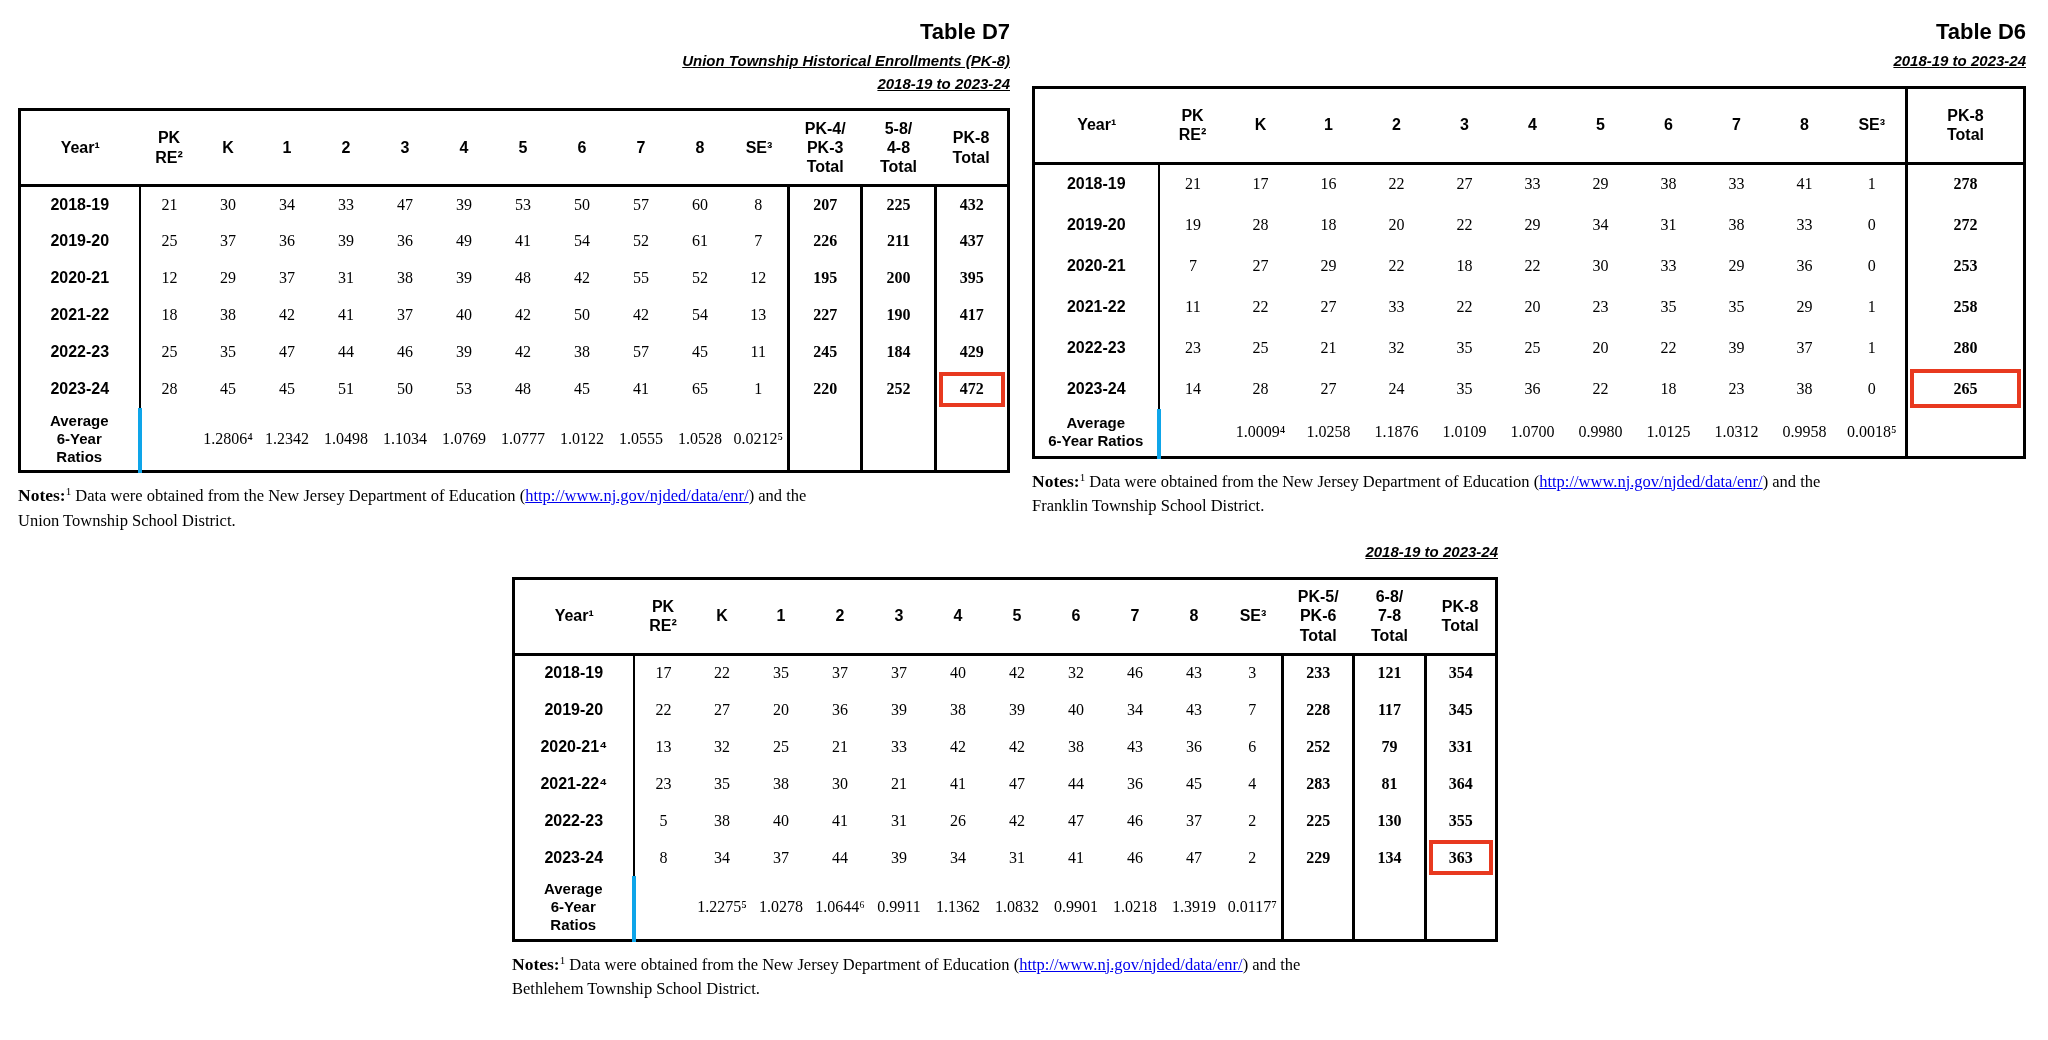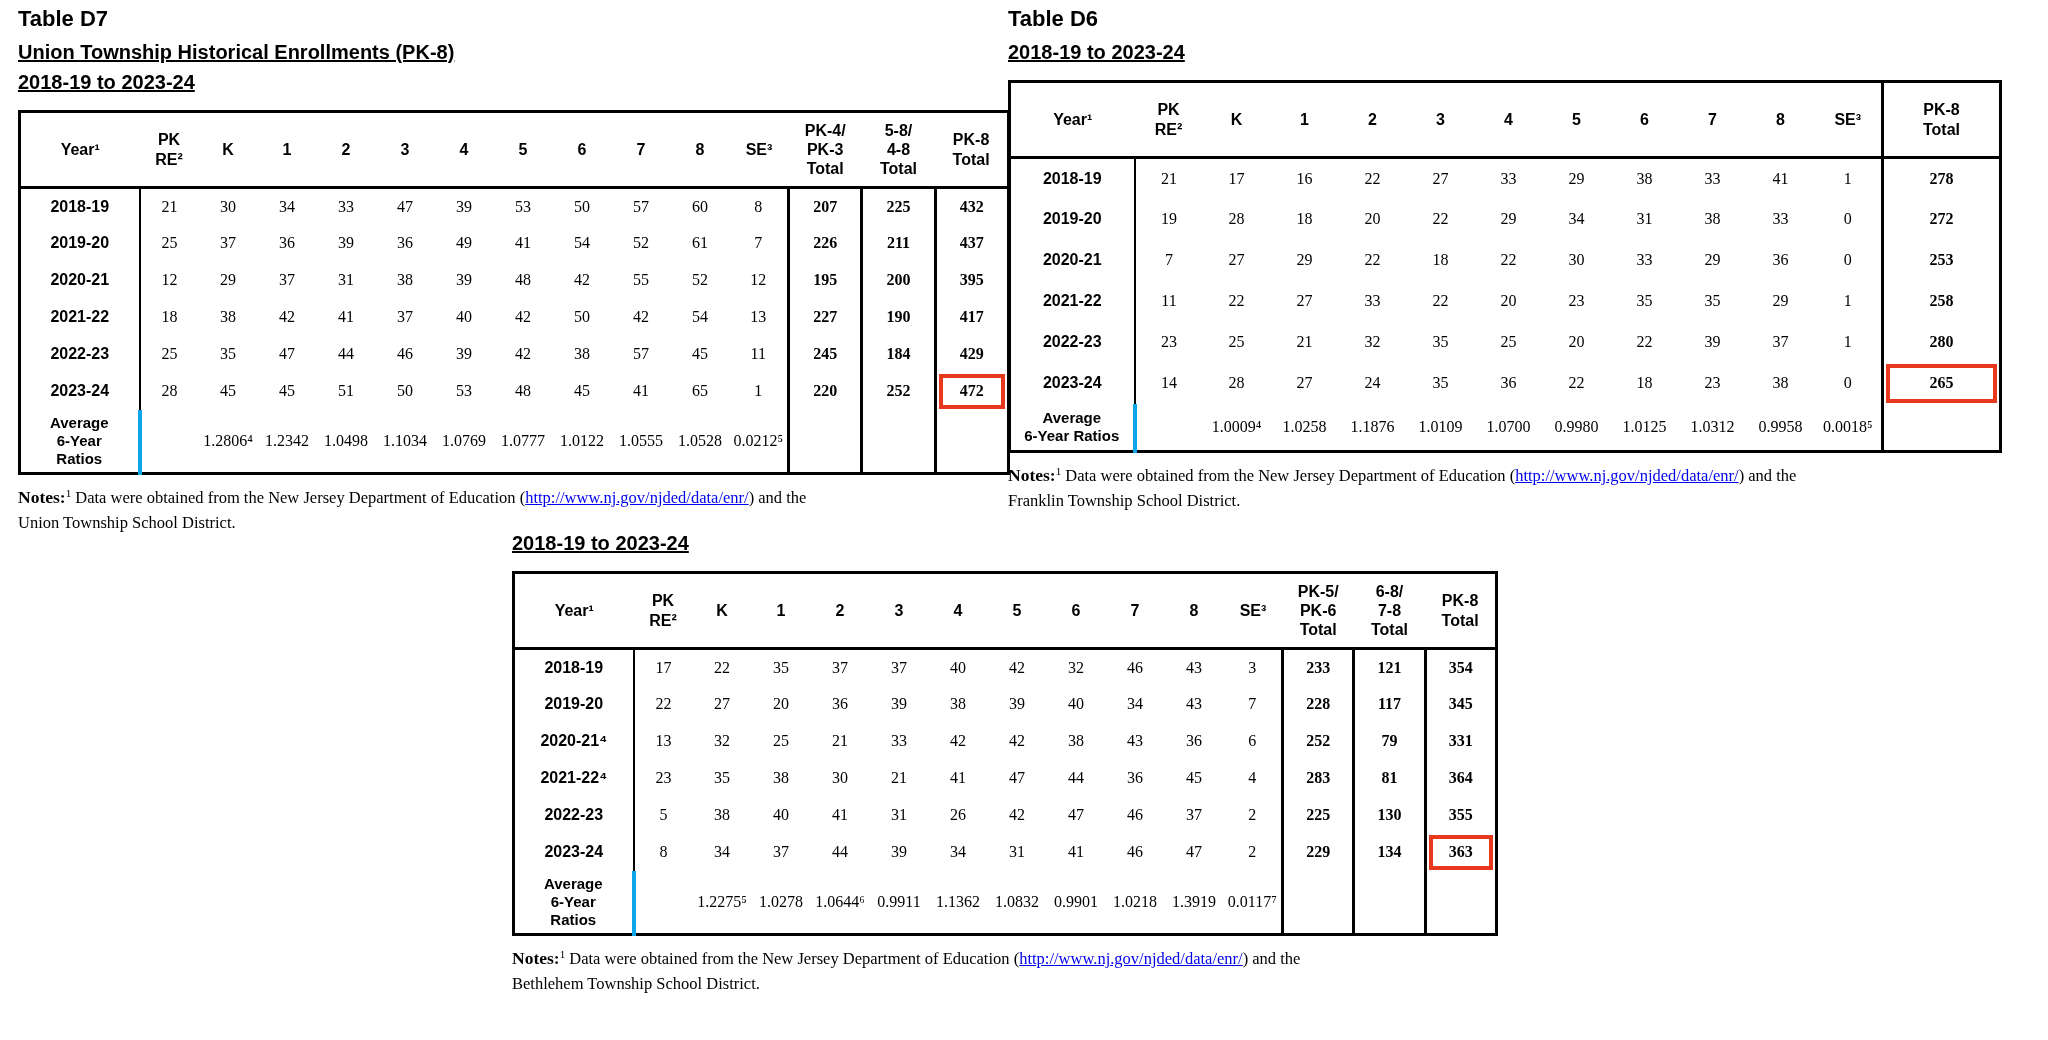--- a/index.html
+++ b/index.html
@@ -2,26 +2,26 @@
 <html style="--red: #e8391f; --link: #0000ee;"><head>
 <meta charset="utf-8">
 <style>
   * { margin:0; padding:0; box-sizing:border-box; }
   html,body { width:2048px; height:1040px; background:#ffffff; overflow:hidden; }
   body { font-family:"Liberation Serif", serif; color:#000; position:relative; }
   .canvas { position:absolute; inset:0; background:#fff; }
 
   .block { position:absolute; }
   #block-d7 { left:18px;   top:6px;   width:992px; }
-  #block-d6 { left:1008px; top:6px;   width:994px; }
+  #block-d6 { left:1032px; top:6px;   width:994px; }
   #block-d5 { left:512px;  top:528px; width:986px; }
 
-  .titles { text-align:left; font-family:"Liberation Sans", sans-serif; font-weight:bold; }
+  .titles { text-align:right; font-family:"Liberation Sans", sans-serif; font-weight:bold;margin-top:13px; }
   .t-title { font-size:22px; margin-bottom:5px; }
-  .t-sub   { font-size:20px; line-height:1.5; text-decoration:underline; }
+  .t-sub   { font-size:15px; line-height:1.5; text-decoration:underline;font-style:italic; }
 
   table.enr { border-collapse:collapse; table-layout:fixed; width:100%;
               margin-top:13px; border:3px solid #000; background:#fff; }
   .enr th { font-family:"Liberation Sans", sans-serif; font-weight:bold; font-size:16px;
             white-space:pre-line; line-height:1.2; text-align:center; vertical-align:middle;
             height:76px; border-bottom:3px solid #000; }
   .enr th.hdiv { border-left:3px solid #000; }
   .enr td { text-align:center; vertical-align:middle; font-size:16px; }
   .enr td.year  { font-family:"Liberation Sans", sans-serif; font-weight:bold;
                   border-right:2px solid #000; }

